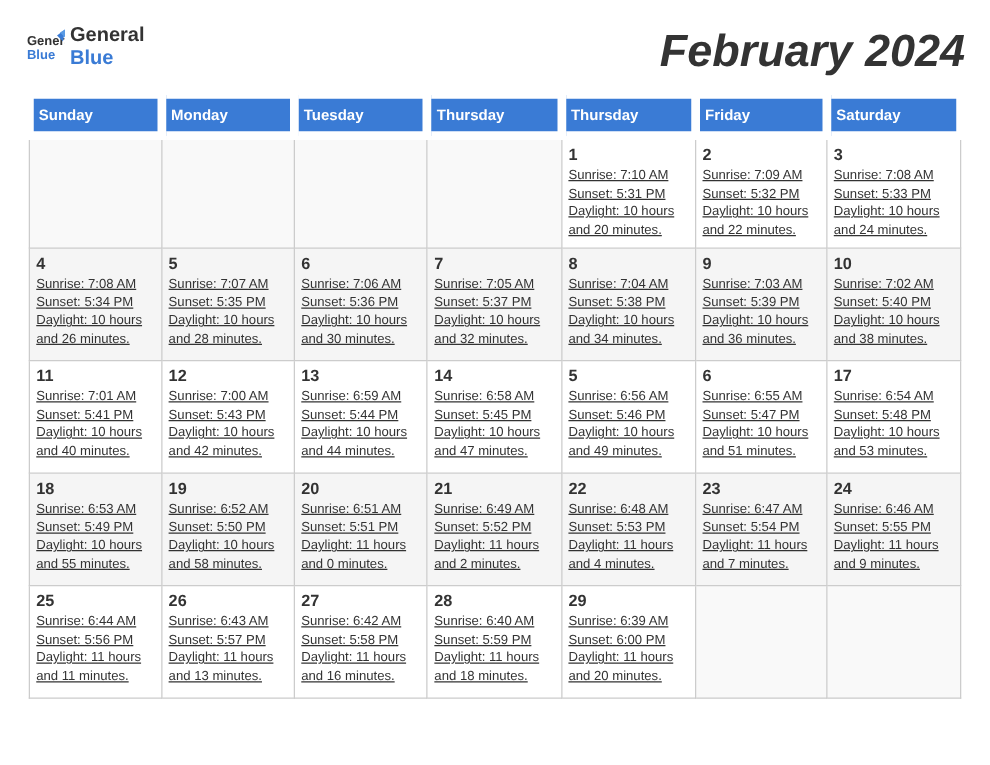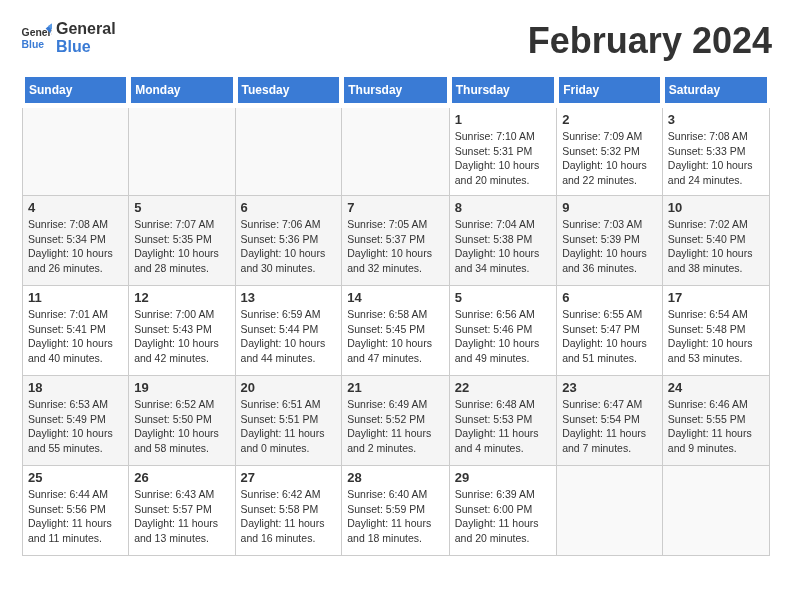--- a/index.html
+++ b/index.html
@@ -20,20 +20,21 @@
       display: flex;
       align-items: center;
       gap: 4px;
     }
     .logo-icon {
       width: 32px;
       height: 32px;
     }
     .title-area {
       text-align: center;
+      font-style: italic;
     }
     .month-title {
       font-size: 36px;
       font-weight: bold;
       color: #333;
     }
     .location-title {
       font-size: 16px;
       color: #555;
     }
@@ -44,21 +45,21 @@
     }
     thead tr {
       background-color: #3a7bd5;
       color: #fff;
     }
     thead th {
       padding: 6px 4px;
       text-align: left;
       font-size: 12px;
       font-weight: bold;
-      border: 5px solid #ffffff;
+      border: 7px solid #ffffff;
     }
     tbody tr {
       background: #fff;
     }
     tbody tr:nth-child(even) {
       background: #f5f5f5;
     }
     tbody td {
       vertical-align: top;
       padding: 4px 5px;
@@ -70,20 +71,21 @@
       font-size: 13px;
       font-weight: bold;
       color: #333;
       display: block;
       margin-bottom: 2px;
     }
     .day-info {
       color: #333;
       font-size: 10.5px;
       line-height: 1.4;
+      text-decoration: underline;
     }
     .empty-cell {
       background: #f9f9f9;
     }
   </style>
 </head>
 <body>
 
 <div class="header-area">
   <div class="logo">

